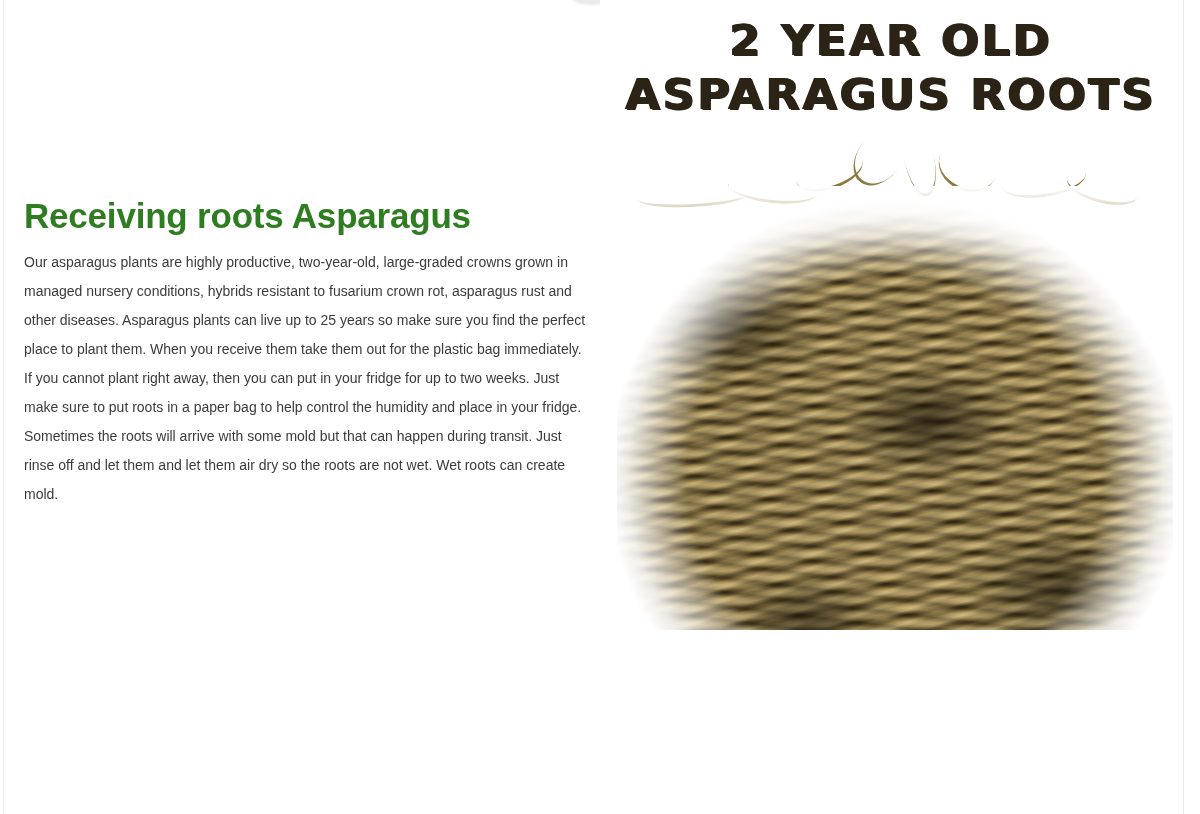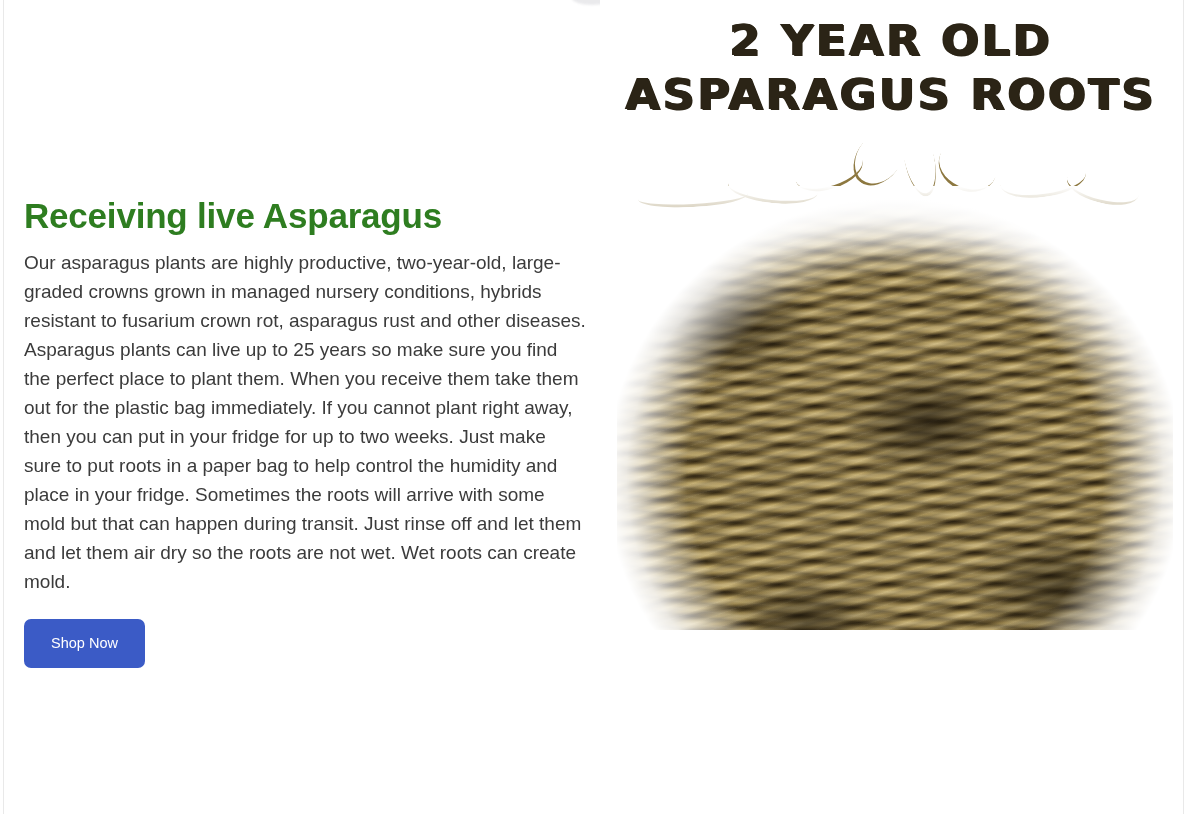--- a/index.html
+++ b/index.html
@@ -56,21 +56,21 @@
   #section-heading {
     margin: 0;
     font-size: 35px;
     line-height: 46px;
     font-weight: 700;
     color: #2e7d20;
     letter-spacing: -0.2px;
   }
   #body-copy {
     margin: 9px 0 0 0;
-    font-size: 19px;
+    font-size: 14px;
     line-height: 29px;
     color: #3b3b3b;
     text-align: left;
   }
   #shop-now-button {
     display: inline-block;
     margin-top: 23px;
     padding: 0 18px;
     height: 49px;
     line-height: 49px;
@@ -193,25 +193,24 @@
 <body>
 
 <div id="page">
 
   <div class="edge-rule left"></div>
   <div class="edge-rule right"></div>
   <div id="top-nub"></div>
 
   <div id="text-col">
 
-    <h1 id="section-heading">Receiving live Asparagus</h1>
+    <h1 id="section-heading">Receiving roots Asparagus</h1>
 
     <p id="body-copy">Our asparagus plants are highly productive, two-year-old, large-graded crowns grown in managed nursery conditions, hybrids resistant to fusarium crown rot, asparagus rust and other diseases. Asparagus plants can live up to 25 years so make sure you find the perfect place to plant them. When you receive them take them out for the plastic bag immediately. If you cannot plant right away, then you can put in your fridge for up to two weeks. Just make sure to put roots in a paper bag to help control the humidity and place in your fridge. Sometimes the roots will arrive with some mold but that can happen during transit. Just rinse off and let them and let them air dry so the roots are not wet. Wet roots can create mold.</p>
 
-    <button id="shop-now-button">Shop Now</button>
   </div>
 
   <div id="photo-panel">
 
     <div id="photo-title">2 YEAR OLD
 ASPARAGUS ROOTS</div>
 
     <div id="root-photo">
 
       <div class="tendril" style="left:120px; top:62px; width:90px; height:26px; transform:rotate(6deg);"></div>

